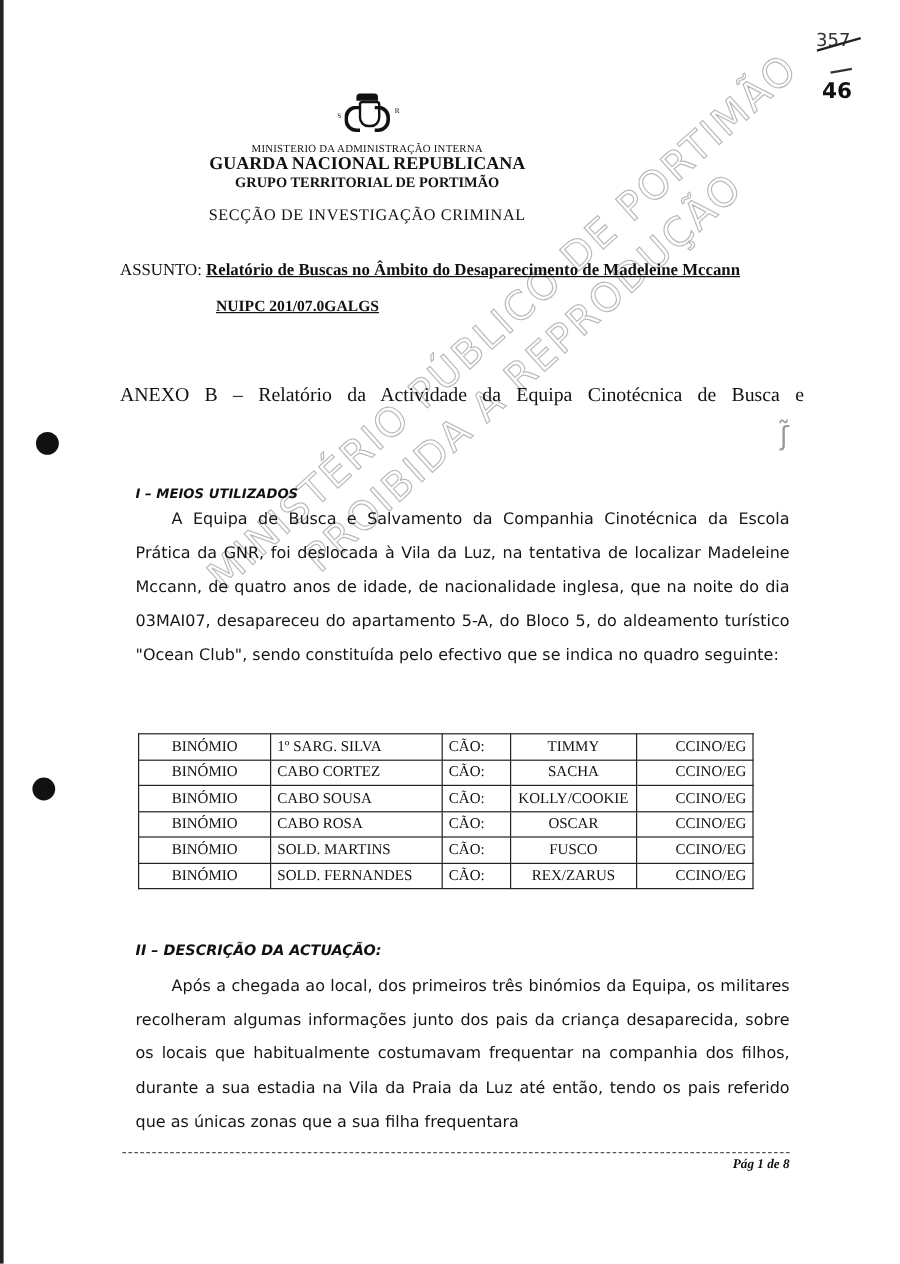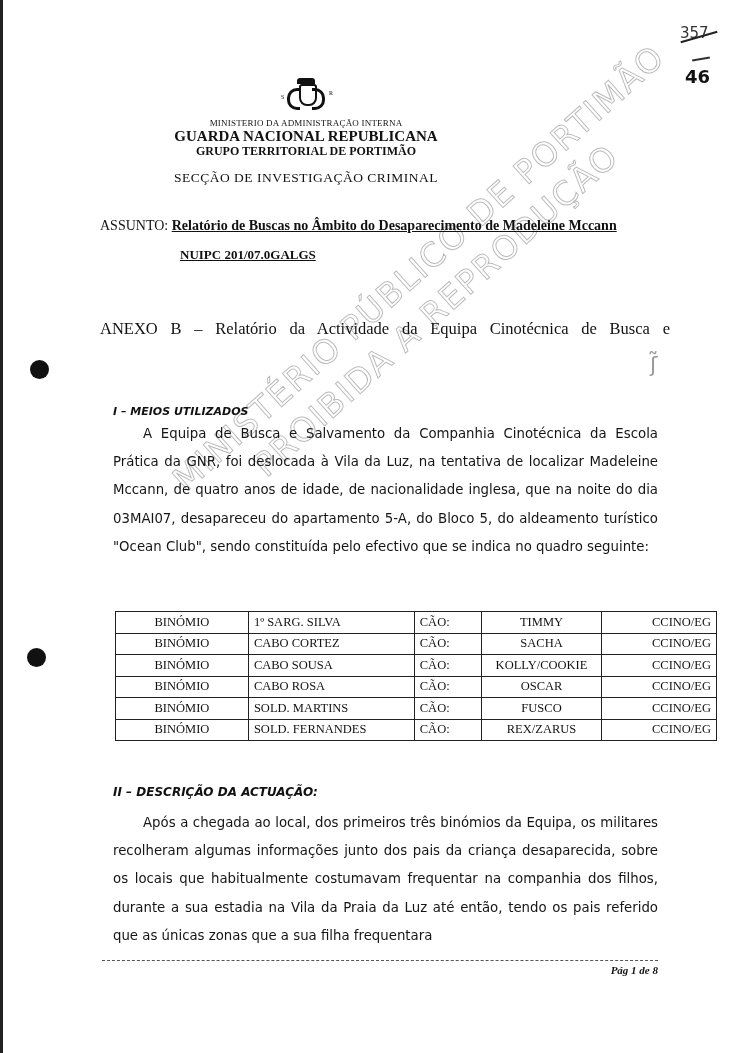--- a/index.html
+++ b/index.html
@@ -43,21 +43,21 @@
 
   .sec-title { position: absolute; left: 113px; font-family: "DejaVu Sans", sans-serif; font-weight: bold; font-style: italic; font-size: 11px; }
   .sec1 { top: 405px; }
   .sec2 { top: 785px; font-size: 12px; }
 
   .para { position: absolute; left: 113px; width: 545px; font-family: "DejaVu Sans", sans-serif; font-size: 13.3px; line-height: 28.2px; text-align: justify; color: #151515; }
   .para .indent { display: inline-block; width: 30px; }
   .para1 { top: 420px; }
   .para2 { top: 809px; }
 
-  table.binomios { position: absolute; left: 115px; top: 611px; width: 602px; border-collapse: collapse; font-family: "Liberation Serif", serif; font-size: 12.5px; }
+  table.binomios { position: absolute; left: 115px; top: 611px; width: 513px; border-collapse: collapse; font-family: "Liberation Serif", serif; font-size: 12.5px; }
   table.binomios td { border: 1.3px solid #222; height: 20.5px; padding: 0 5px; white-space: nowrap; }
   table.binomios td.c1 { width: 106px; text-align: center; }
   table.binomios td.c2 { width: 135px; }
   table.binomios td.c3 { width: 48px; text-align: left; }
   table.binomios td.c4 { width: 95px; text-align: center; }
   table.binomios td.c5 { width: 90px; text-align: right; }
 
   .footer-line { position: absolute; left: 102px; top: 960px; width: 556px; height: 0; border-top: 1.2px dashed #555; }
   .footer-page { position: absolute; right: 92px; top: 964px; font-size: 11px; font-style: italic; font-weight: bold; }
 

